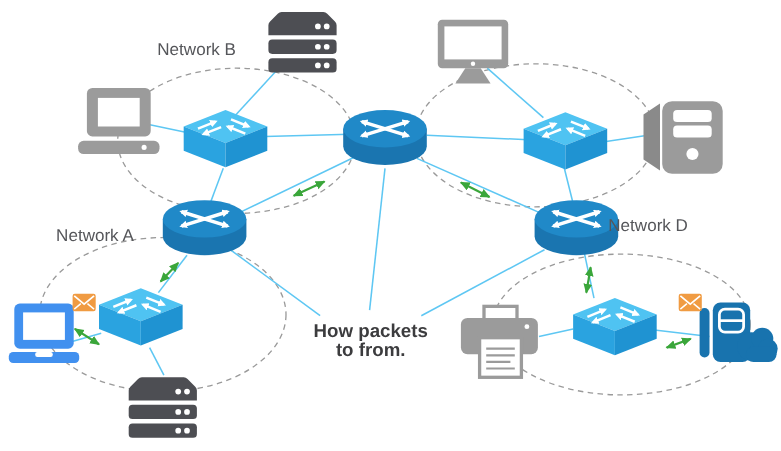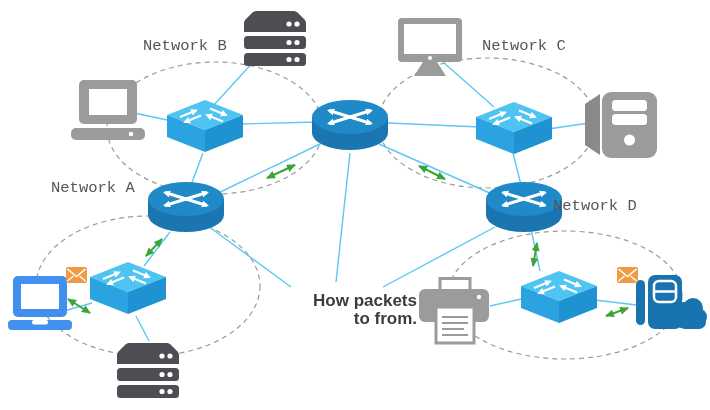--- a/index.html
+++ b/index.html
@@ -14,23 +14,23 @@
   .c-router-side{fill:var(--router-side,#1a75b0);}
   .c-switch-top{fill:var(--switch-top,#4fc3f2);}
   .c-switch-front{fill:var(--switch-front,#2aa3e0);}
   .c-switch-side{fill:var(--switch-side,#1f93d2);}
   .c-server{fill:var(--server-dark,#4d4e53);}
   .c-gray{fill:var(--device-gray,#9b9b9b);}
   .s-gray{stroke:var(--device-gray,#9b9b9b);}
   .c-laptop{fill:var(--laptop-blue,#4190ef);}
   .c-cloud{fill:var(--cloud-blue,#1873ae);}
   .c-env{fill:var(--envelope-orange,#f09b42);}
-  .label{position:absolute;font-size:15.5px;color:var(--label-text,#55565a);white-space:nowrap;font-family:Liberation Mono, monospace;}
+  .label{position:absolute;font-size:15.5px;color:var(--label-text,#55565a);white-space:nowrap;}
   .caption{position:absolute;font-weight:700;font-size:17px;line-height:18px;
-           color:var(--caption-text,#3c3c3e);text-align:right;}
+           color:var(--caption-text,#3c3c3e);text-align:center;}
 </style>
 </head>
 <body>
 
 <div id="stage">
   <svg width="710" height="410" viewBox="0 0 710 410">
     <defs>
       <marker id="mk-green" markerWidth="10" markerHeight="10" refX="8" refY="4" orient="auto-start-reverse" markerUnits="userSpaceOnUse">
         <path d="M0,0 L9,4 L0,8 Z" class="c-flow"></path>
       </marker>
@@ -175,22 +175,21 @@
     <use href="#icon-oldpc" x="71" y="80"></use>
     <use href="#icon-monitor" x="398" y="18"></use>
     <use href="#icon-tower" x="585" y="92"></use>
     <use href="#icon-printer" x="419" y="277"></use>
     <use href="#icon-laptop" x="8" y="276"></use>
     <use href="#icon-cloudserver" x="636" y="275"></use>
     <use href="#icon-envelope" x="66" y="267"></use>
     <use href="#icon-envelope" x="617" y="267"></use>
   </svg>
 
-  <div class="label" style="left:51px;top:179px">Network A</div>
+  <div class="label" style="left:51px;top:206px">Network A</div>
   <div class="label" style="left:143px;top:37px">Network B</div>
-  <div class="label" style="left:482px;top:37px">Network C</div>
   <div class="label" style="left:553px;top:197px">Network D</div>
 
   <div class="caption" style="left:257px;top:292px;width:160px">
     <div>How packets</div>
     <div>to from.</div>
   </div>
 </div>
 
 </body></html>

